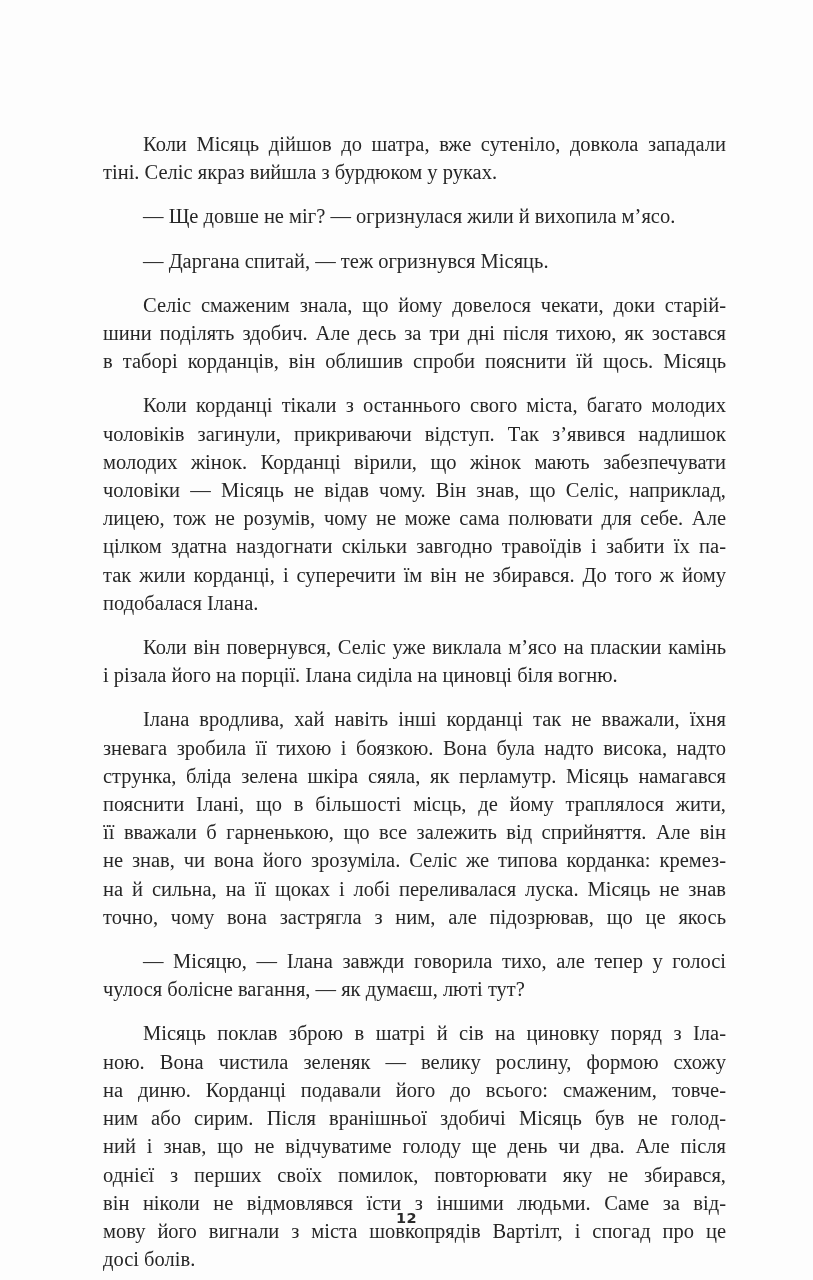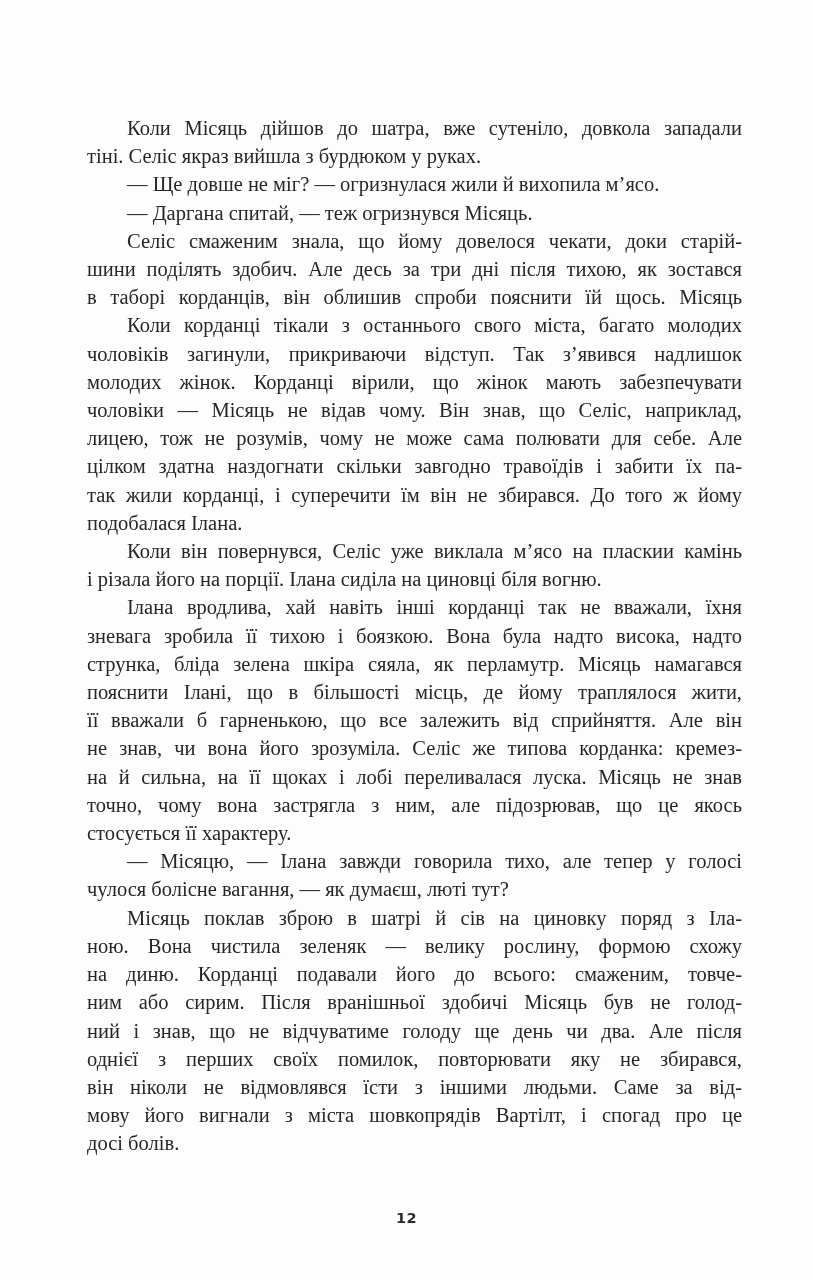--- a/index.html
+++ b/index.html
@@ -22,21 +22,21 @@
   }
   .text-block {
     position: absolute;
     left: 87px;
     top: 114px;
     width: 655px;
     font-size: 20.5px;
     line-height: 28.2px;
     color: #262626;
   }
-  .para { margin: 0; padding: 0; }
+  .para { margin: 16px; padding: 0; }
   .line {
     text-align: justify;
     text-align-last: justify;
     white-space: nowrap;
   }
   .line.first { text-indent: 40px; }
   .line.last  { text-align-last: left; white-space: normal; }
   .page-number {
     position: absolute;
     left: 0;
@@ -86,21 +86,20 @@
       </div>
       <div class="para">
         <div class="line first">Ілана вродлива, хай навіть інші корданці так не вважали, їхня</div>
         <div class="line">зневага зробила її тихою і боязкою. Вона була надто висока, надто</div>
         <div class="line">струнка, бліда зелена шкіра сяяла, як перламутр. Місяць намагався</div>
         <div class="line">пояснити Ілані, що в більшості місць, де йому траплялося жити,</div>
         <div class="line">її вважали б гарненькою, що все залежить від сприйняття. Але він</div>
         <div class="line">не знав, чи вона його зрозуміла. Селіс же типова корданка: кремез-</div>
         <div class="line">на й сильна, на її щоках і лобі переливалася луска. Місяць не знав</div>
         <div class="line">точно, чому вона застрягла з ним, але підозрював, що це якось</div>
-        <div class="line last">стосується її характеру.</div>
       </div>
       <div class="para">
         <div class="line first">— Місяцю, — Ілана завжди говорила тихо, але тепер у голосі</div>
         <div class="line last">чулося болісне вагання, — як думаєш, люті тут?</div>
       </div>
       <div class="para">
         <div class="line first">Місяць поклав зброю в шатрі й сів на циновку поряд з Іла-</div>
         <div class="line">ною. Вона чистила зеленяк — велику рослину, формою схожу</div>
         <div class="line">на диню. Корданці подавали його до всього: смаженим, товче-</div>
         <div class="line">ним або сирим. Після вранішньої здобичі Місяць був не голод-</div>

